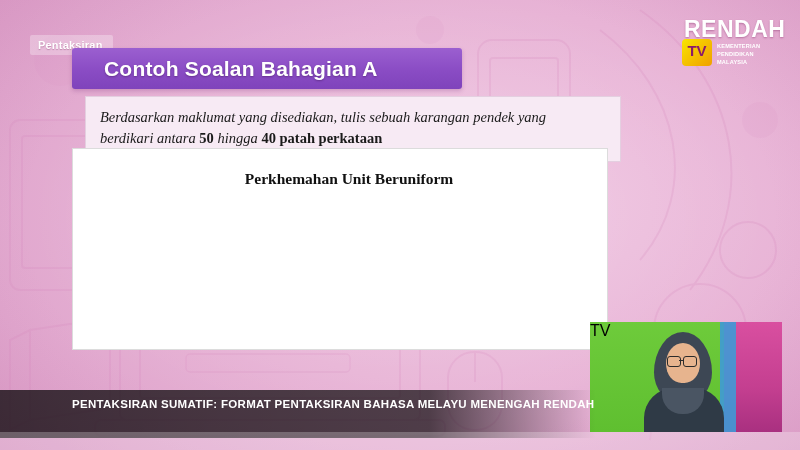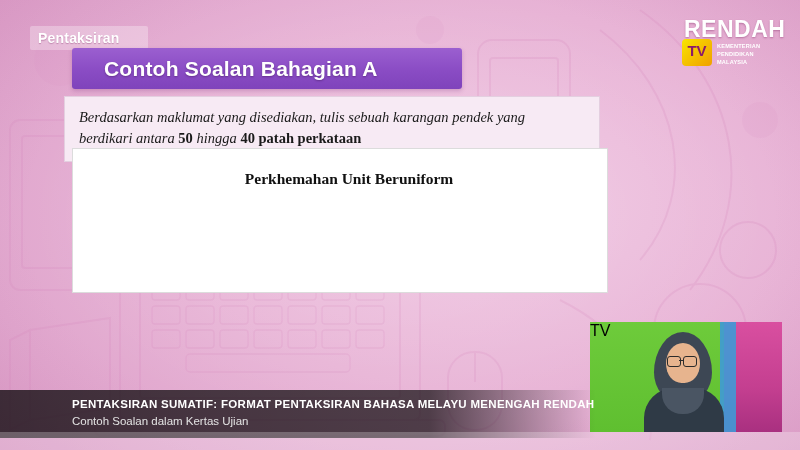--- a/index.html
+++ b/index.html
@@ -35,27 +35,27 @@
     position: absolute;
     inset: 0;
     pointer-events: none;
     background: radial-gradient(ellipse 620px 380px at 50% 48%, rgba(255,255,255,0.18) 0%, rgba(255,255,255,0) 60%, rgba(180,90,150,0.18) 100%);
   }
 
   
   .tag-pentaksiran {
     position: absolute;
     left: 30px;
-    top: 26px;
+    top: 35px;
     background: rgba(255,255,255,0.30);
     color: #ffffff;
-    font-size: 14px;
+    font-size: 11px;
     font-weight: bold;
     letter-spacing: 0.2px;
-    padding: 4px 28px 4px 8px;
+    padding: 4px 10px 4px 8px;
     border-radius: 2px;
     text-shadow: 0 1px 1px rgba(120,40,95,0.35);
   }
 
   
   .title-banner {
     position: absolute;
     left: 72px;
     top: 48px;
     width: 390px;
@@ -71,21 +71,21 @@
     font-size: 21px;
     font-weight: bold;
     padding-left: 32px;
     letter-spacing: 0.2px;
     text-shadow: 0 1px 2px rgba(60,20,80,0.45);
   }
 
   
   .instruction {
     position: absolute;
-    left: 64px;
+    left: 85px;
     top: 96px;
     width: 536px;
     padding: 10px 14px 12px 14px;
     background: #f7eaf4;
     border: 1px solid #e4cfe0;
     box-sizing: border-box;
   }
   .instruction p {
     margin: 0;
     font-family: "Liberation Serif", serif;
@@ -102,21 +102,21 @@
     font-style: italic;
     font-weight: normal;
   }
 
   
   .content-card {
     position: absolute;
     left: 72px;
     top: 148px;
     width: 536px;
-    height: 145px;
+    height: 202px;
     background: #ffffff;
     box-sizing: border-box;
     border: 1px solid #dcdcdc;
     padding-left: 18px;
   }
   .card-heading {
     text-align: center;
     font-family: "Liberation Serif", serif;
     font-size: 15.5px;
     font-weight: bold;
@@ -420,17 +420,16 @@
       <div class="body"></div>
       <div class="scarf"></div>
     </div>
     <div class="badge-logo">
       <span>TV</span>
     </div>
   </div>
 
   <div class="lower-third">
     <div class="lt-title">PENTAKSIRAN SUMATIF: FORMAT PENTAKSIRAN BAHASA MELAYU MENENGAH RENDAH</div>
-    <div class="lt-sub">Contoh Soalan dalam Kertas Ujian</div>
   </div>
 
   <div class="bottom-bar"></div>
 </div>
 
 </body></html>

